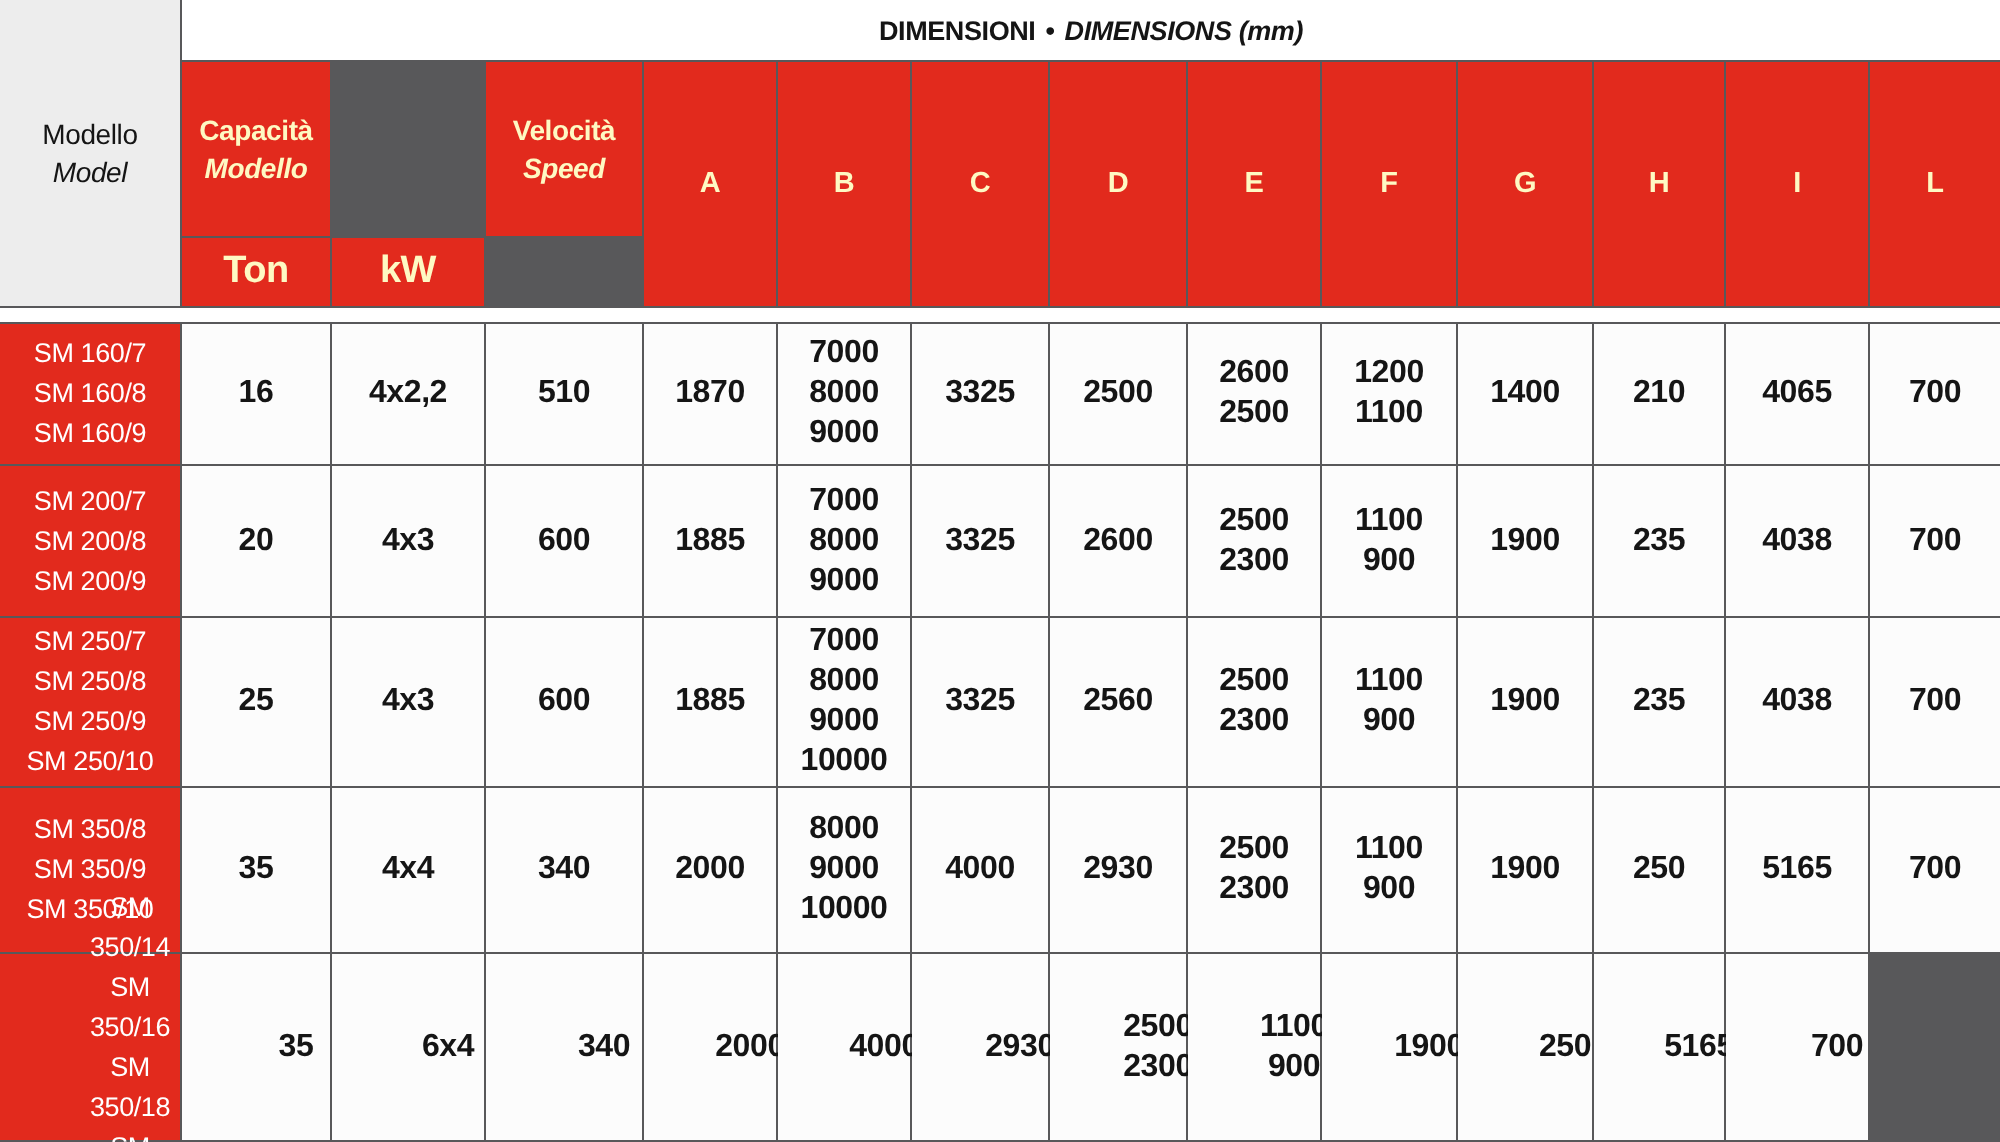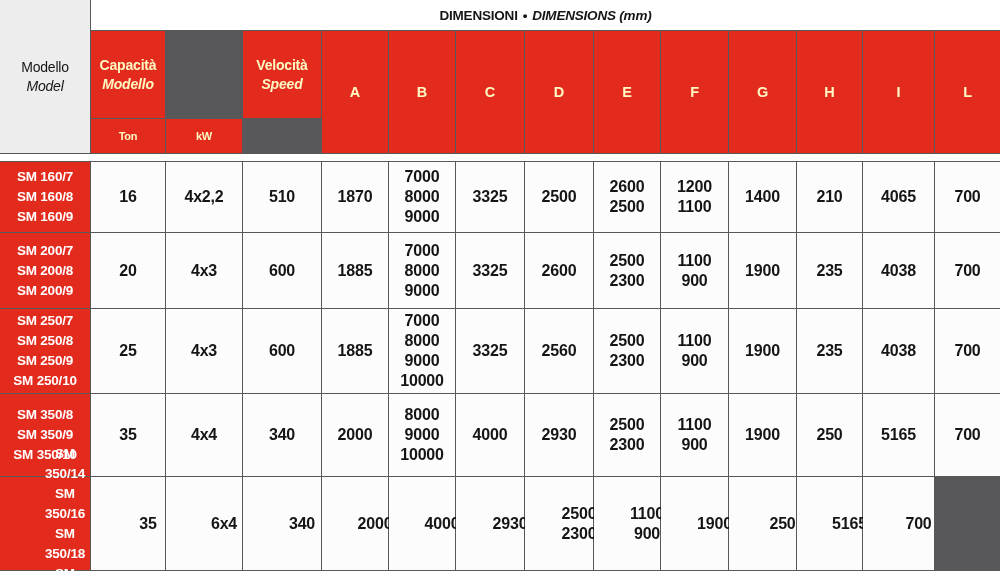--- a/index.html
+++ b/index.html
@@ -64,36 +64,36 @@
   .hdr { font-weight: bold; font-size: 14px; line-height: 19px; grid-row: 2; }
   .h-cap { grid-column: 2; }
   .h-pow { grid-column: 3; }
   .h-spd { grid-column: 4; }
   .dimh { grid-row: 2 / 4; font-weight: bold; font-size: 14.5px; }
   .col5 { grid-column: 5; }  .col6 { grid-column: 6; }
   .col7 { grid-column: 7; }  .col8 { grid-column: 8; }
   .col9 { grid-column: 9; }  .col10 { grid-column: 10; }
   .col11 { grid-column: 11; } .col12 { grid-column: 12; }
   .col13 { grid-column: 13; } .col14 { grid-column: 14; }
-  .unit { grid-row: 3; font-weight: bold; font-size: 11px; }
+  .unit { grid-row: 3; font-weight: bold; font-size: 19px; }
   .u-cap { grid-column: 2; }
   .u-pow { grid-column: 3; }
   .u-spd { grid-column: 4; }
   .spacer {
     grid-column: 1 / 15;
     grid-row: 4;
     background: #ffffff;
   }
   
   .r5 { grid-row: 5; } .r6 { grid-row: 6; } .r7 { grid-row: 7; }
   .r8 { grid-row: 8; } .r9 { grid-row: 9; padding-left: 40px; }
   .model {
     background: var(--red);
     color: #ffffff;
-    font-weight: bold;
+    font-weight: normal;
     font-size: 13.5px;
     line-height: 20px;
     white-space: pre-line;
   }
   .val {
     color: var(--text_dark);
     font-weight: bold;
     font-size: 16px;
     line-height: 20px;
     white-space: pre-line;

